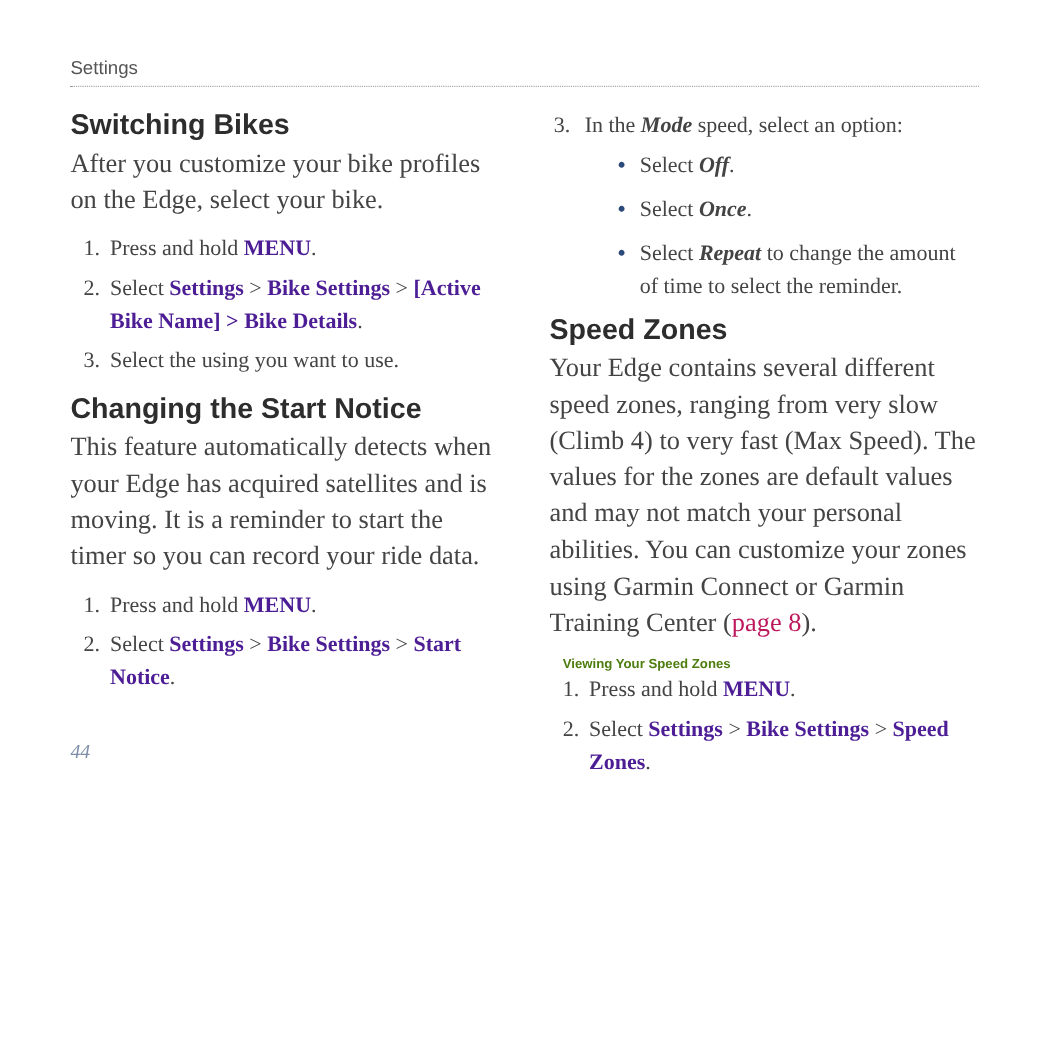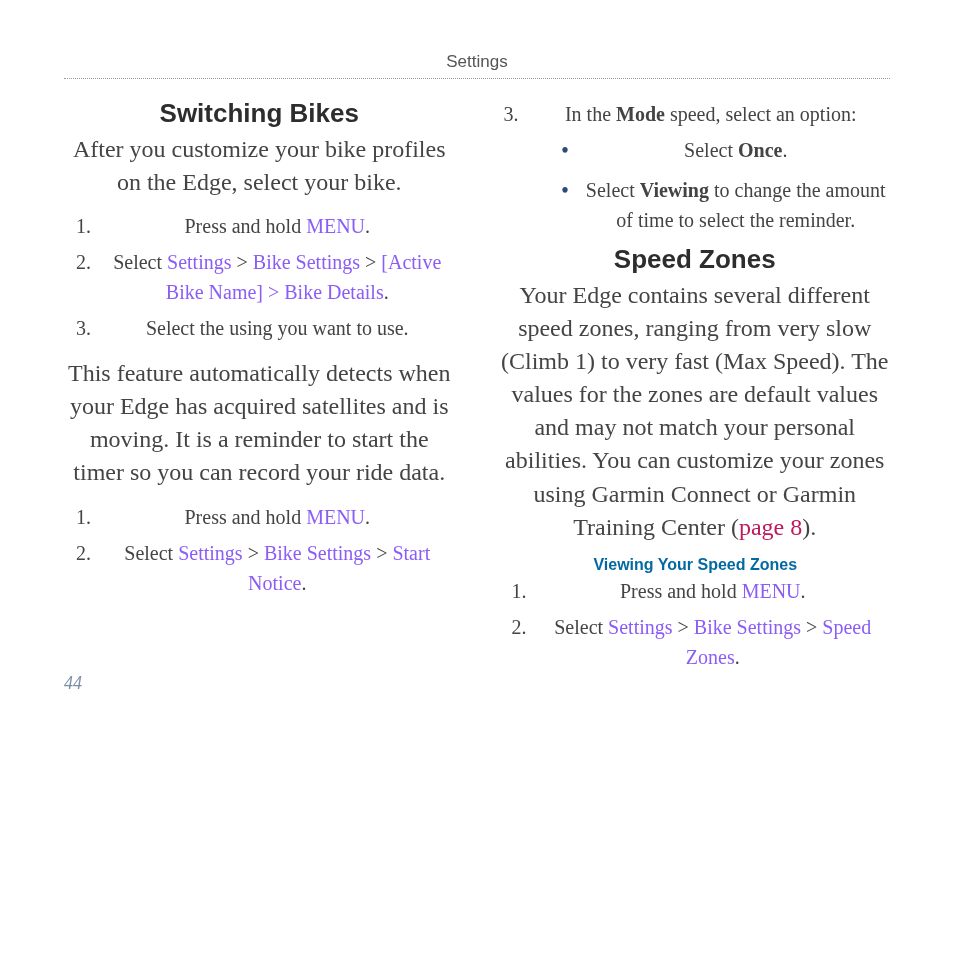--- a/index.html
+++ b/index.html
@@ -10,21 +10,20 @@
     background: #fff;
     font-family: Georgia, "Times New Roman", serif;
     color: #3a3a3a;
   }
   .page {
     box-sizing: border-box;
     padding: 52px 64px 40px 64px;
     width: 954px;
     height: 734px;
     position: relative;
-    text-align: center;
   }
   .running-head {
     font-family: Helvetica, Arial, sans-serif;
     font-size: 17px;
     color: #555;
     padding-bottom: 6px;
     border-bottom: 1.5px dotted #999;
     margin-bottom: 10px;
   }
   .cols {
@@ -39,23 +38,23 @@
     font-family: Helvetica, Arial, sans-serif;
     font-weight: 700;
     font-size: 26px;
     color: #2d2d2d;
     margin: 10px 0 4px 0;
     line-height: 1.15;
   }
   h3.subsection {
     font-family: Helvetica, Arial, sans-serif;
     font-weight: 700;
-    font-size: 16px;
-    color: #0369a1;
-    margin: 12px 0 0 1px;
+    font-size: 12px;
+    color: #4d7c0f;
+    margin: 12px 0 0 12px;
   }
   p.body {
     font-size: 24px;
     line-height: 1.38;
     margin: 2px 0 12px 0;
     color: #444;
   }
   ol.steps {
     margin: 4px 0 14px 0;
     padding-left: 32px;
@@ -77,22 +76,22 @@
     padding-left: 20px;
     margin-bottom: 10px;
   }
   ul.sub > li::before {
     content: "•";
     position: absolute;
     left: 0;
     color: #2b4a7a;
     font-weight: bold;
   }
-  .b { font-weight: 700; }
-  .nav { font-weight: 400; color: #8b5cf6; }
+  .b { font-weight: 700; font-style: italic; }
+  .nav { font-weight: 700; color: #4c1d95; }
   .link { color: #be185d; }
   .footer {
     position: absolute;
     bottom: 40px;
     left: 64px;
     right: 64px;
     display: flex;
     justify-content: space-between;
     font-style: italic;
     color: #7d8ea8;
@@ -135,52 +134,56 @@
           <span>Press and hold </span><span class="nav">MENU</span><span>.</span>
         </li>
         <li>
           <span>Select </span><span class="nav">Settings</span><span> &gt; </span><span class="nav">Bike Settings</span><span> &gt; </span><span class="nav">[Active Bike Name] &gt; Bike Details</span><span>.</span>
         </li>
         <li>
           <span>Select the using you want to use.</span>
         </li>
       </ol>
 
+      <h2 class="section">Changing the Start Notice</h2>
       <p class="body">This feature automatically detects when your Edge has acquired satellites and is moving. It is a reminder to start the timer so you can record your ride data.</p>
 
       <ol class="steps">
         <li>
           <span>Press and hold </span><span class="nav">MENU</span><span>.</span>
         </li>
         <li>
           <span>Select </span><span class="nav">Settings</span><span> &gt; </span><span class="nav">Bike Settings</span><span> &gt; </span><span class="nav">Start Notice</span><span>.</span>
         </li>
       </ol>
     </div>
 
     <div class="col">
 
       <ul class="continue">
         <li>
           <span class="num">3.</span>
           <span>In the </span><span class="b">Mode</span><span> speed, select an option:</span>
           <ul class="sub">
             <li>
+              <span>Select </span><span class="b">Off</span><span>.</span>
+            </li>
+            <li>
               <span>Select </span><span class="b">Once</span><span>.</span>
             </li>
             <li>
-              <span>Select </span><span class="b">Viewing</span><span> to change the amount of time to select the reminder.</span>
+              <span>Select </span><span class="b">Repeat</span><span> to change the amount of time to select the reminder.</span>
             </li>
           </ul>
         </li>
       </ul>
 
       <h2 class="section">Speed Zones</h2>
       <p class="body">
-        <span>Your Edge contains several different speed zones, ranging from very slow (Climb 1) to very fast (Max Speed). The values for the zones are default values and may not match your personal abilities. You can customize your zones using Garmin Connect or Garmin Training Center (</span><span class="link">page 8</span><span>).</span>
+        <span>Your Edge contains several different speed zones, ranging from very slow (Climb 4) to very fast (Max Speed). The values for the zones are default values and may not match your personal abilities. You can customize your zones using Garmin Connect or Garmin Training Center (</span><span class="link">page 8</span><span>).</span>
       </p>
 
       <h3 class="subsection">Viewing Your Speed Zones</h3>
       <ol class="steps" style="margin-top:2px;">
         <li>
           <span>Press and hold </span><span class="nav">MENU</span><span>.</span>
         </li>
         <li>
           <span>Select </span><span class="nav">Settings</span><span> &gt; </span><span class="nav">Bike Settings</span><span> &gt; </span><span class="nav">Speed Zones</span><span>.</span>
         </li>

